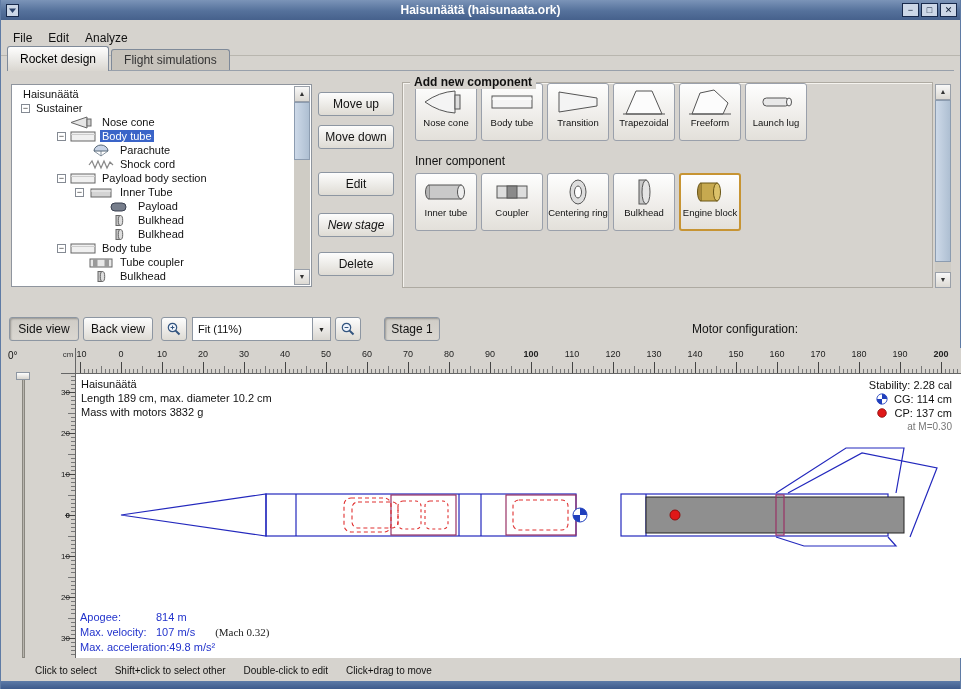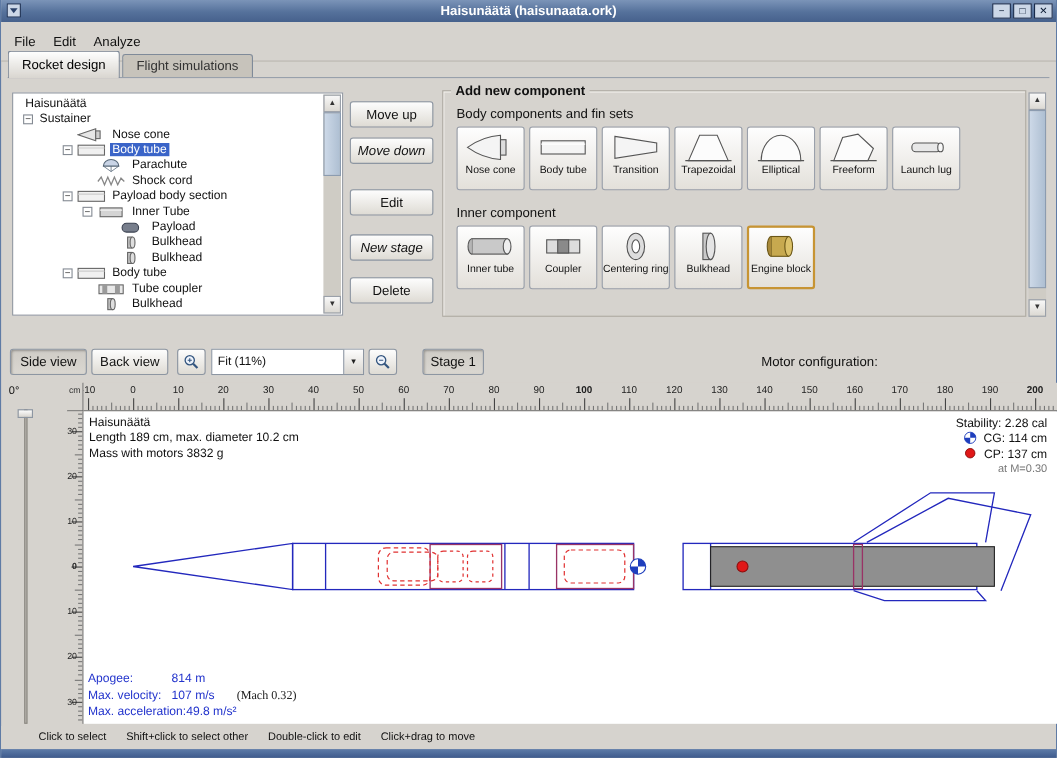--- a/index.html
+++ b/index.html
@@ -273,29 +273,28 @@
       </div>
     <div class="vscroll tree-scroll" data-name="tree-scrollbar">
       <div class="sb-btn up" data-name="scroll-up-icon">▲</div>
       <div class="sb-thumb tree-thumb" data-name="scrollbar-thumb"></div>
       <div class="sb-btn down" data-name="scroll-down-icon">▼</div>
     </div>
   </div>
 
   <div class="actions" data-name="action-buttons">
       <button class="btn action-btn" data-name="move-up-button" style="top: 8px;">Move up</button>
-      <button class="btn action-btn" data-name="move-down-button" style="top: 41px; font-style: italic;">Move down</button>
+      <button class="btn action-btn" data-name="move-down-button" style="top: 41px;">Move down</button>
       <button class="btn action-btn" data-name="edit-button" style="top: 88px;">Edit</button>
       <button class="btn action-btn" data-name="new-stage-button" style="top: 129px; font-style: italic;">New stage</button>
       <button class="btn action-btn" data-name="delete-button" style="top: 168px;">Delete</button>
     </div>
 
   <div class="add-panel" data-name="add-component-panel">
     <div data-name="add-panel-body">
-        <div class="add-section-label" data-name="component-section-label">Body components and fin sets</div>
         <div class="comp-row" data-name="component-button-row">
           <button class="comp-btn" data-name="nose-cone-button">
             <span class="comp-icon" data-name="nose-cone-icon">
               <svg viewBox="0 0 46 30">
                 <path d="M2,15 Q16,5 32,4 L32,26 Q16,25 2,15 Z" fill="#f4f4f4" stroke="#555"></path>
                 <rect x="32" y="8" width="5" height="14" fill="#ddd" stroke="#555"></rect>
               </svg>
             </span>
             <span class="comp-label">Nose cone</span>
           </button>
@@ -317,29 +316,20 @@
             <span class="comp-label">Transition</span>
           </button>
           <button class="comp-btn" data-name="trapezoidal-button">
             <span class="comp-icon" data-name="trapezoidal-icon">
               <svg viewBox="0 0 46 30">
                 <path d="M5,27 L15,4 L31,4 L41,27 Z" fill="#fcfcfc" stroke="#555"></path>
                 <line x1="2" y1="27" x2="44" y2="27" stroke="#555"></line>
               </svg>
             </span>
             <span class="comp-label">Trapezoidal</span>
-          </button>
-          <button class="comp-btn" data-name="elliptical-button">
-            <span class="comp-icon" data-name="elliptical-icon">
-              <svg viewBox="0 0 46 30">
-                <path d="M5,27 A18,23 0 0 1 41,27 Z" fill="#fcfcfc" stroke="#555"></path>
-                <line x1="2" y1="27" x2="44" y2="27" stroke="#555"></line>
-              </svg>
-            </span>
-            <span class="comp-label">Elliptical</span>
           </button>
           <button class="comp-btn" data-name="freeform-button">
             <span class="comp-icon" data-name="freeform-icon">
               <svg viewBox="0 0 46 30">
                 <path d="M5,27 L13,6 L27,3 L41,16 L36,27 Z" fill="#fcfcfc" stroke="#555"></path>
                 <line x1="2" y1="27" x2="44" y2="27" stroke="#555"></line>
               </svg>
             </span>
             <span class="comp-label">Freeform</span>
           </button>

